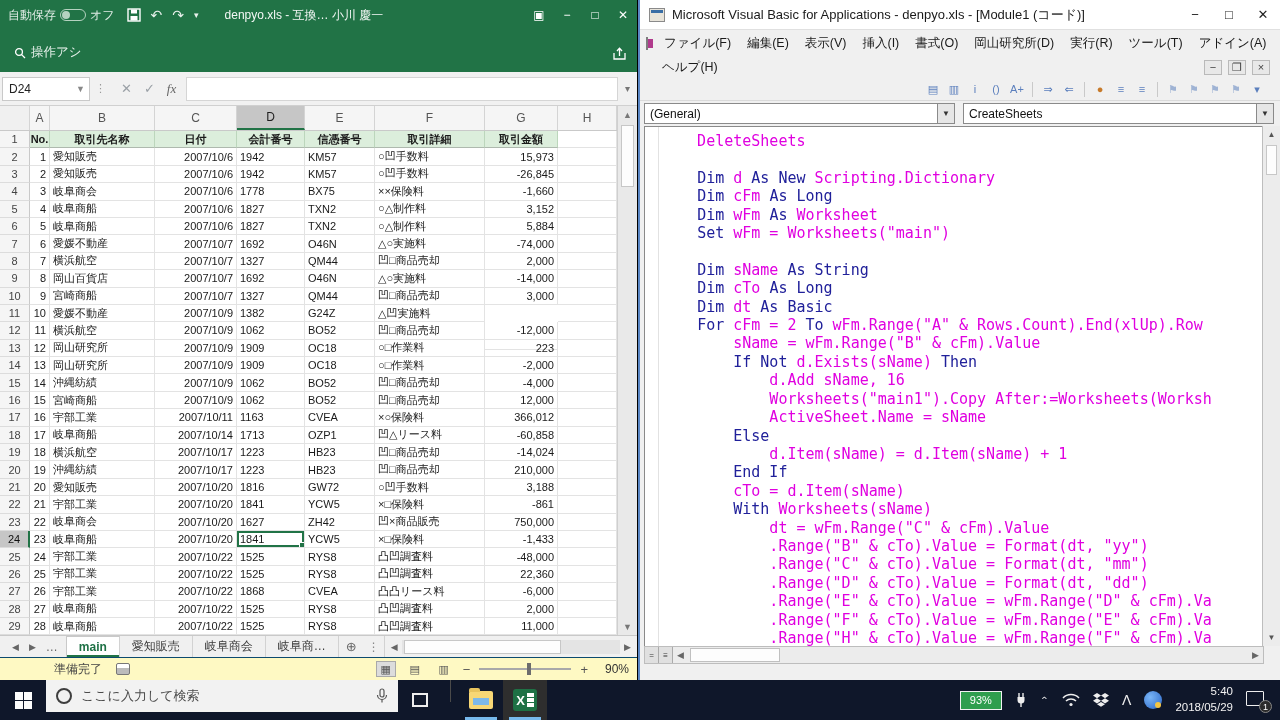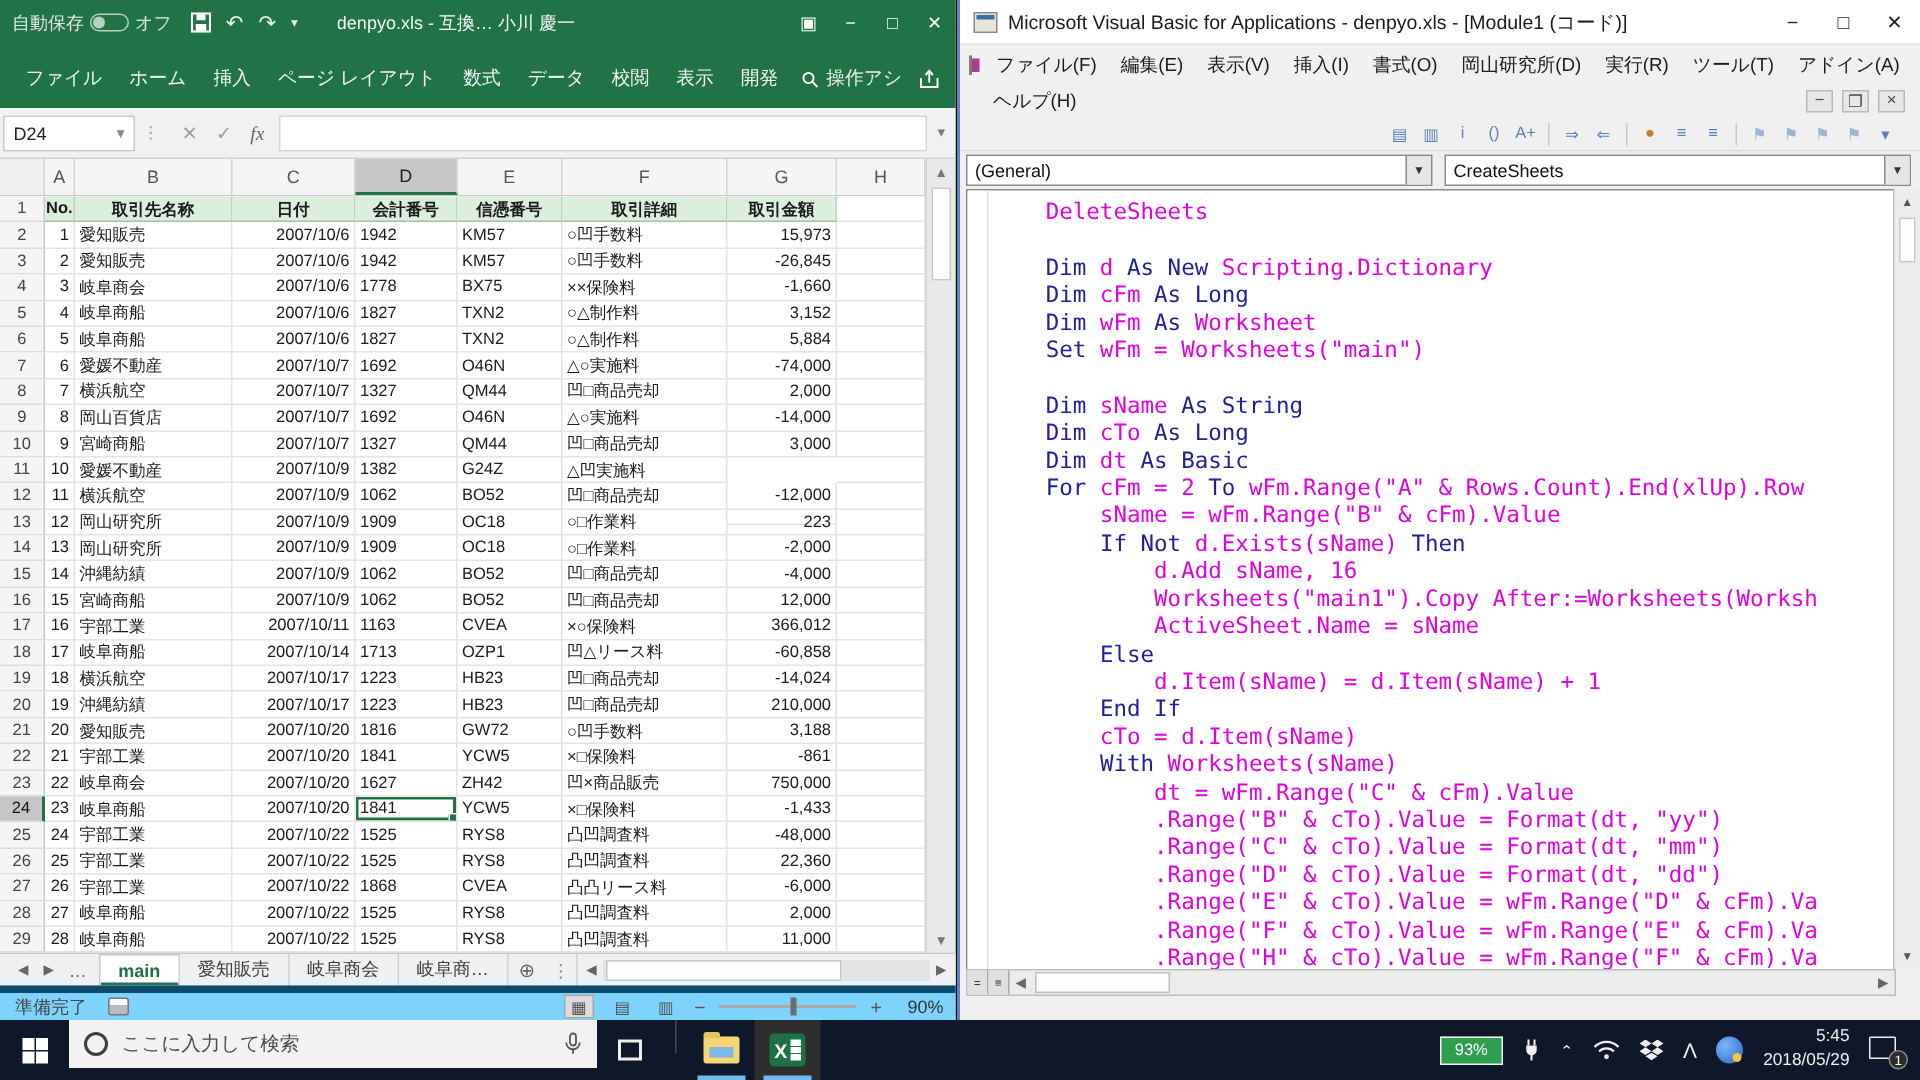--- a/index.html
+++ b/index.html
@@ -68,22 +68,22 @@
   .stab { display:flex; align-items:center; padding:0 12px; border-right:1px solid #d2d2d2; color:#3b3b3b; white-space:nowrap; }
   .stab.active { background:#fff; color:#1e7145; font-weight:bold; border-top:1px solid #c9c9c9;
     border-left:1px solid #c9c9c9; box-shadow:inset 0 -2px 0 #217346; }
   .tab-plus { display:flex; align-items:center; padding:0 7px; color:#666; font-size:13px; }
   .tab-dots { display:flex; align-items:center; color:#888; padding:0 4px; }
   .hscroll { flex:1; display:flex; align-items:center; background:#f0f0f0; border-left:1px solid #d2d2d2; padding:0 2px; }
   .hs-arrow { font-size:9px; color:#666; padding:0 4px; }
   .hs-track { flex:1; height:14px; background:#e4e4e4; position:relative; }
   .hs-thumb { position:absolute; left:2px; top:0; width:72%; height:14px; background:#fdfdfd; border:1px solid #c7c7c7; }
 
-  .xl-status { position:absolute; left:0; top:657px; width:637px; height:23px; background:#7dd3fc;
-    border-top:5px solid #0c4a6e; display:flex; align-items:center; font-size:12px; color:#444; }
+  .xl-status { position:absolute; left:0; top:657px; width:637px; height:23px; background:#fef9c3;
+    border-top:1px solid #0c4a6e; display:flex; align-items:center; font-size:12px; color:#444;padding-left:44px; }
   .st-ready { padding-left:10px; }
   .st-icon { margin-left:14px; width:14px; height:12px; border:1px solid #777; border-radius:2px;
     background:linear-gradient(#fff 40%,#bbb 40%); }
   .st-right { margin-left:auto; display:flex; align-items:center; gap:9px; padding-right:8px; }
   .view-ic { width:20px; height:16px; display:flex; align-items:center; justify-content:center; font-size:11px; color:#555; }
   .view-ic.sel { background:#dcdcdc; border:1px solid #a9a9a9; }
   .zoom-track { width:92px; height:2px; background:#a9a9a9; position:relative; }
   .zoom-thumb { position:absolute; left:48px; top:-5px; width:4px; height:12px; background:#6d6d6d; }
   .zoom-pm { font-size:13px; color:#555; }
   .zoom-val { font-size:12px; color:#333; width:32px; text-align:right; }
@@ -196,31 +196,20 @@
       <span class="xl-title">denpyo.xls - 互換… 小川 慶一</span>
       <div class="xl-winbtns">
         <span>▣</span>
         <span>−</span>
         <span>□</span>
         <span>✕</span>
       </div>
     </div>
 
     <div class="xl-ribbon">
-      <div id="ribbonTabs" style="display:flex">
-          <span class="rtab">ファイル</span>
-          <span class="rtab">ホーム</span>
-          <span class="rtab">挿入</span>
-          <span class="rtab">ページ レイアウト</span>
-          <span class="rtab">数式</span>
-          <span class="rtab">データ</span>
-          <span class="rtab">校閲</span>
-          <span class="rtab">表示</span>
-          <span class="rtab">開発</span>
-        </div>
       <div class="rsearch">
         <svg width="12" height="12" viewBox="0 0 12 12">
             <circle cx="5" cy="5" r="3.4" fill="none" stroke="#fff" stroke-width="1.3"></circle>
             <line x1="7.6" y1="7.6" x2="11" y2="11" stroke="#fff" stroke-width="1.3"></line>
           </svg>
         <span>操作アシ</span>
       </div>
       <div class="rshare">
         <svg width="15" height="14" viewBox="0 0 15 14">
             <path d="M2 6 v6 h11 v-6" fill="none" stroke="#fff" stroke-width="1.3"></path>
@@ -783,21 +772,21 @@
           <path d="M1 5 a11 11 0 0 1 16 0" fill="none" stroke="#eee" stroke-width="1.5"></path>
           <path d="M4 8 a7 7 0 0 1 10 0" fill="none" stroke="#eee" stroke-width="1.5"></path>
           <circle cx="9" cy="11.5" r="1.6" fill="#eee"></circle>
         </svg>
       <svg width="16" height="14" viewBox="0 0 16 14">
           <path d="M4 0 L8 2.6 L4 5.2 L0 2.6 Z M12 0 L16 2.6 L12 5.2 L8 2.6 Z M4 5.2 L8 7.8 L4 10.4 L0 7.8 Z M12 5.2 L16 7.8 L12 10.4 L8 7.8 Z M4 11.2 L8 13.8 L12 11.2 L8 8.9 Z" fill="#eee"></path>
         </svg>
       <span class="lambda">Λ</span>
       <span class="bluedot"></span>
       <div class="clock">
-        <div>5:45</div>
+        <div>5:40</div>
         <div>2018/05/29</div>
       </div>
       <div class="notif">
         <div class="bubble"></div>
         <div class="badge">1</div>
       </div>
     </div>
   </div>
 </div>
 

